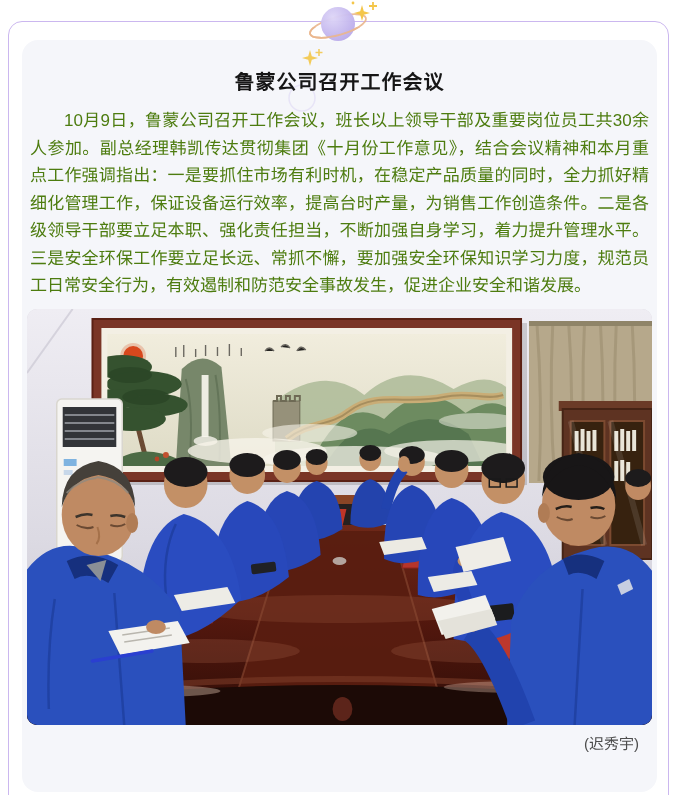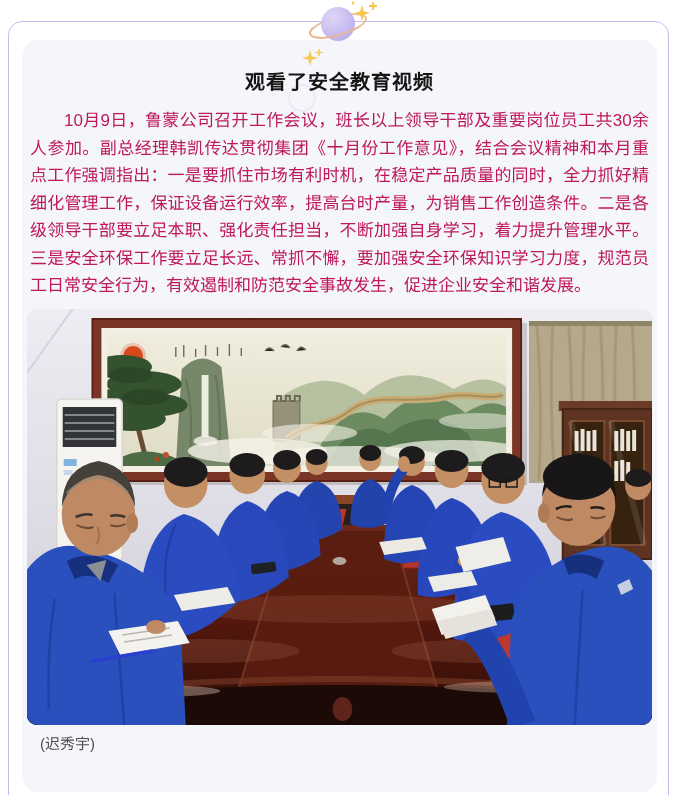--- a/index.html
+++ b/index.html
@@ -19,48 +19,48 @@
   .decor-planet{position:absolute;left:300px;top:0;width:86px;height:54px;z-index:5;}
   .title-sparkle{position:absolute;left:264px;top:8px;width:48px;height:66px;z-index:0;}
   .page-title{
     position:relative;z-index:1;
     margin:26px 0 0;text-align:center;
     font-size:20px;font-weight:bold;color:#161616;letter-spacing:1px;
   }
   .body-text{
     position:relative;z-index:1;
     margin:12px 8px 0;font-size:17px;line-height:27.5px;
-    color:#be185d;text-align:justify;
+    color:#4d7c0f;text-align:justify;
   }
   .body-text p{margin:0;text-indent:2em;}
   .photo-wrap{
     margin:9px 5px 0;height:416px;border-radius:10px;overflow:hidden;
     background:#d8d6de;
   }
   .photo-wrap svg{display:block;width:100%;height:100%;}
   .byline{
-    margin:7px 18px 0;font-size:15px;color:#4d4d4d;
+    margin:7px 18px 0;text-align:right;font-size:15px;color:#4d4d4d;
   }
 </style>
 </head>
 <body>
 
 <div class="frame"></div>
 
 <div class="panel">
 
   <span class="title-sparkle">
     <svg viewBox="0 0 48 66">
       <path d="M24,2 L25.8,8.2 L32,10 L25.8,11.8 L24,18 L22.2,11.8 L16,10 L22.2,8.2 Z" fill="#f2c84f" opacity="0.95"></path>
       <path d="M33,1 v7 M29.5,4.5 h7" stroke="#f2c84f" stroke-width="1.6" opacity="0.9"></path>
       <circle cx="16" cy="50" r="13" stroke="#cfc2f2" stroke-width="1.5" fill="none" opacity="0.35"></circle>
     </svg>
   </span>
 
-  <h1 class="page-title">观看了安全教育视频</h1>
+  <h1 class="page-title">鲁蒙公司召开工作会议</h1>
 
   <div class="body-text">
     <p>10月9日，鲁蒙公司召开工作会议，班长以上领导干部及重要岗位员工共30余人参加。副总经理韩凯传达贯彻集团《十月份工作意见》，结合会议精神和本月重点工作强调指出：一是要抓住市场有利时机，在稳定产品质量的同时，全力抓好精细化管理工作，保证设备运行效率，提高台时产量，为销售工作创造条件。二是各级领导干部要立足本职、强化责任担当，不断加强自身学习，着力提升管理水平。三是安全环保工作要立足长远、常抓不懈，要加强安全环保知识学习力度，规范员工日常安全行为，有效遏制和防范安全事故发生，促进企业安全和谐发展。</p>
   </div>
 
   <div class="photo-wrap">
     <svg viewBox="0 0 630 416" preserveAspectRatio="none">
       <defs>
         <linearGradient id="wallG" x1="0" y1="0" x2="0" y2="1">
           <stop offset="0" stop-color="#efedf3"></stop>

